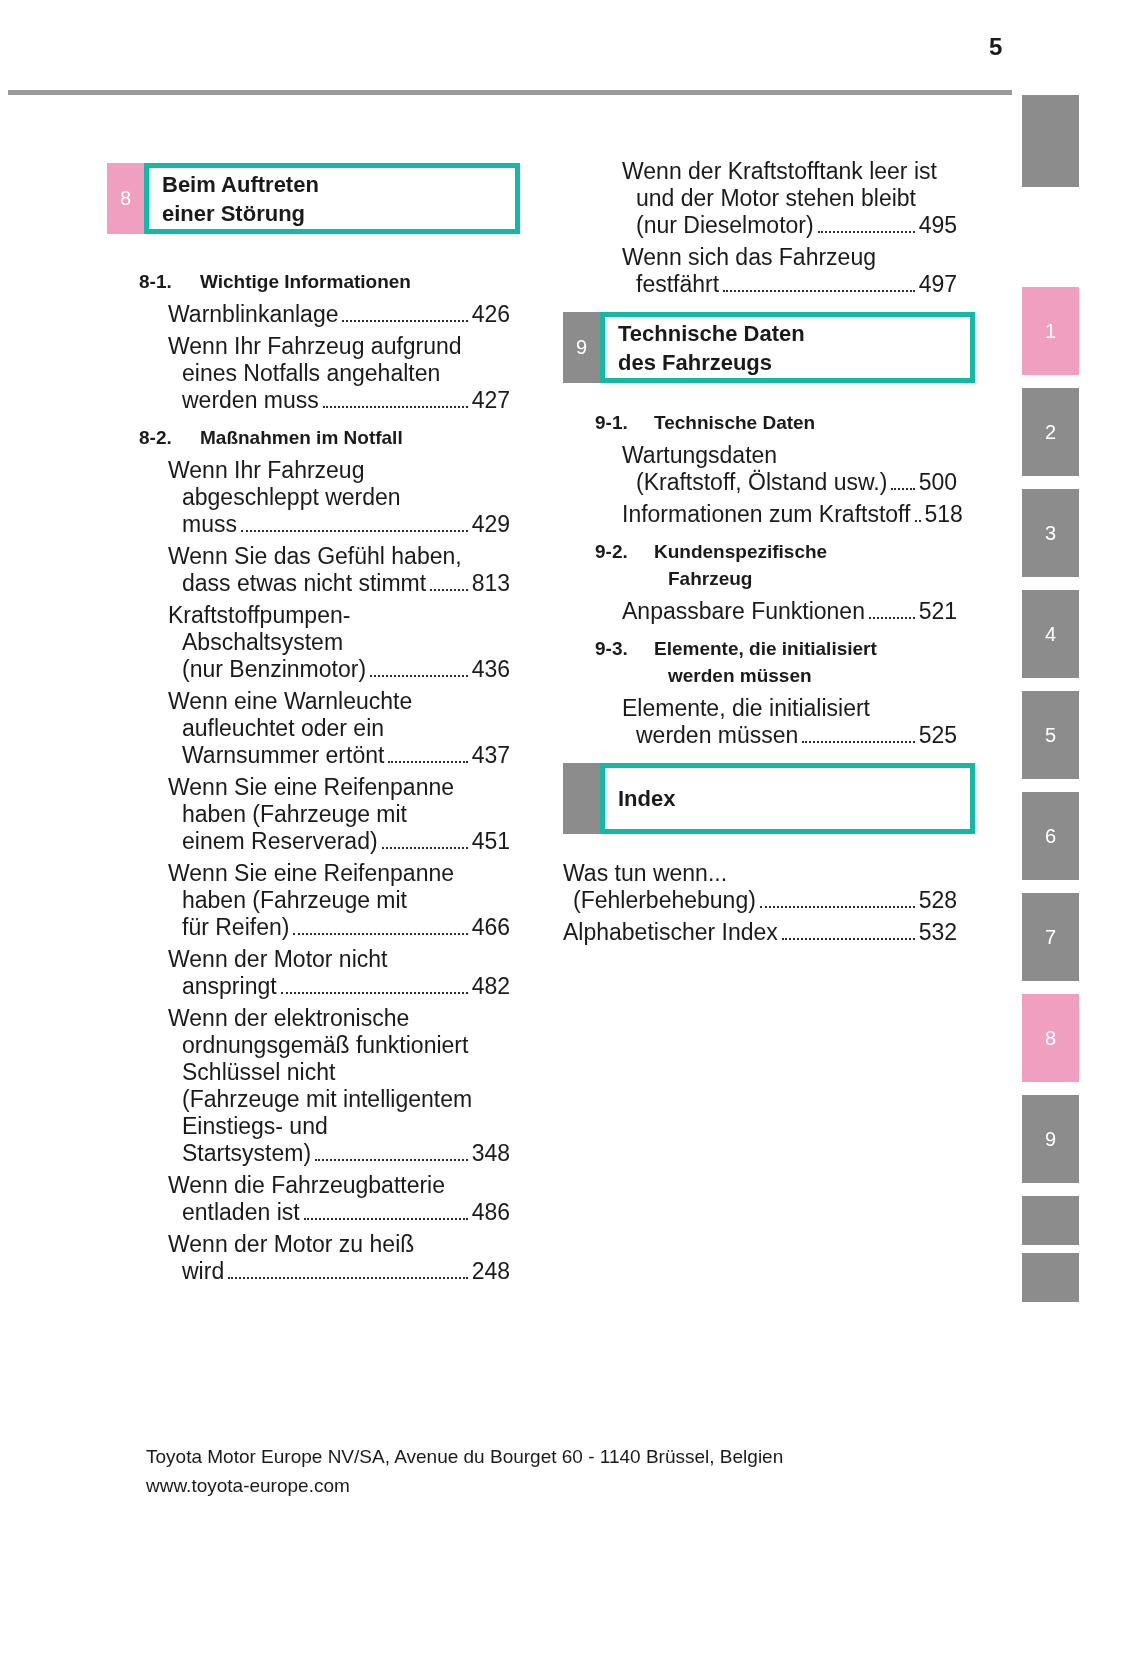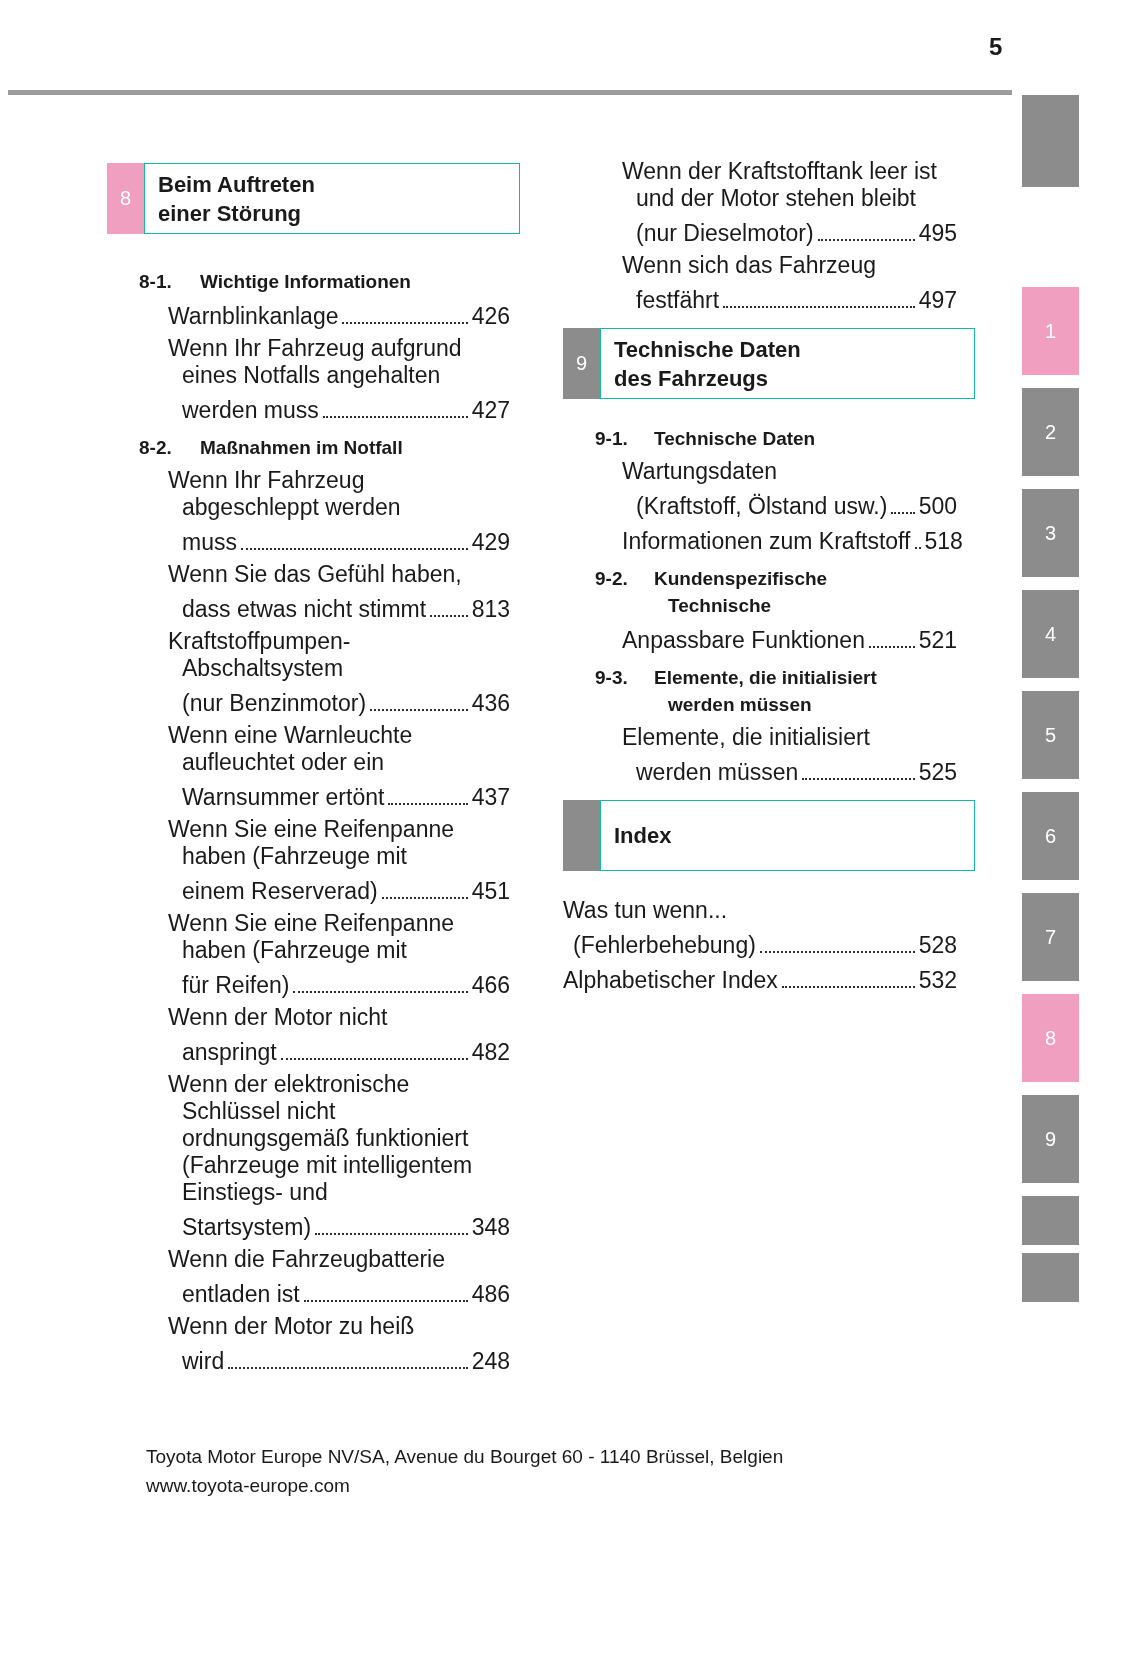--- a/index.html
+++ b/index.html
@@ -36,40 +36,40 @@
 
   
   .chapter-box { display:flex; height:71px; margin-bottom:34px; }
   .col-right .chapter-box { margin-top:14px; margin-bottom:26px; }
   .chapter-num {
     width:37px; flex:none; background:#8c8c8c; color:#fff;
     font-size:20px; display:flex; align-items:center; justify-content:center;
   }
   .chapter-num.pink { background:#f09fc1; }
   .chapter-title-box {
-    flex:1; border:1px solid #14b8a6;
+    flex:1; border:5px solid #14b8a6;
     display:flex; flex-direction:column; justify-content:center;
     padding-left:13px;
   }
   .chapter-title-line { font-size:22px; font-weight:bold; line-height:29px; white-space:nowrap; }
 
   
   .section-head { display:flex; margin:10px 0 6px 0; font-weight:bold; font-size:19px; line-height:27px; }
   .section-label { width:61px; flex:none;margin-left:32px; }
   .col-right .section-label { width:59px; }
   .section-title-line { white-space:nowrap; }
   .section-title-line.cont { padding-left:14px; }
 
   
   .entry { margin:0 10px 5px 61px; font-size:23px; line-height:27px; }
   .col-right .entry { margin-left:59px; margin-right:18px; }
   .col-right .entry.flush { margin-left:0; }
   .entry-line, .entry-text { white-space:nowrap; }
   .entry-line.cont { padding-left:14px; }
-  .leader-row { display:flex;margin-top:8px; }
+  .leader-row { display:flex; }
   .leader-row.cont { padding-left:14px; }
   .entry.flush .leader-row.cont { padding-left:10px; }
   .entry-text { flex:none; }
   .leader { flex:1; position:relative; min-width:14px; }
   .leader::after {
     content:""; position:absolute; left:4px; right:4px; bottom:6px;
     border-bottom:2.5px dotted #2e2e2e;
   }
   .page-num { flex:none; }
 
@@ -205,22 +205,22 @@
       <div class="entry">
         <div class="entry-line">Wenn der Motor nicht</div>
         <div class="leader-row cont">
           <span class="entry-text">anspringt</span>
           <span class="leader"></span>
           <span class="page-num">482</span>
         </div>
       </div>
       <div class="entry">
         <div class="entry-line">Wenn der elektronische</div>
+        <div class="entry-line cont">ordnungsgemäß funktioniert</div>
         <div class="entry-line cont">Schlüssel nicht</div>
-        <div class="entry-line cont">ordnungsgemäß funktioniert</div>
         <div class="entry-line cont">(Fahrzeuge mit intelligentem</div>
         <div class="entry-line cont">Einstiegs- und</div>
         <div class="leader-row cont">
           <span class="entry-text">Startsystem)</span>
           <span class="leader"></span>
           <span class="page-num">348</span>
         </div>
       </div>
       <div class="entry">
         <div class="entry-line">Wenn die Fahrzeugbatterie</div>
@@ -282,21 +282,21 @@
         <div class="leader-row">
           <span class="entry-text">Informationen zum Kraftstoff</span>
           <span class="leader"></span>
           <span class="page-num">518</span>
         </div>
       </div>
       <div class="section-head">
         <span class="section-label">9-2.</span>
         <div class="section-title">
           <div class="section-title-line">Kundenspezifische</div>
-          <div class="section-title-line cont">Technische</div>
+          <div class="section-title-line cont">Fahrzeug</div>
         </div>
       </div>
       <div class="entry">
         <div class="leader-row">
           <span class="entry-text">Anpassbare Funktionen</span>
           <span class="leader"></span>
           <span class="page-num">521</span>
         </div>
       </div>
       <div class="section-head">

